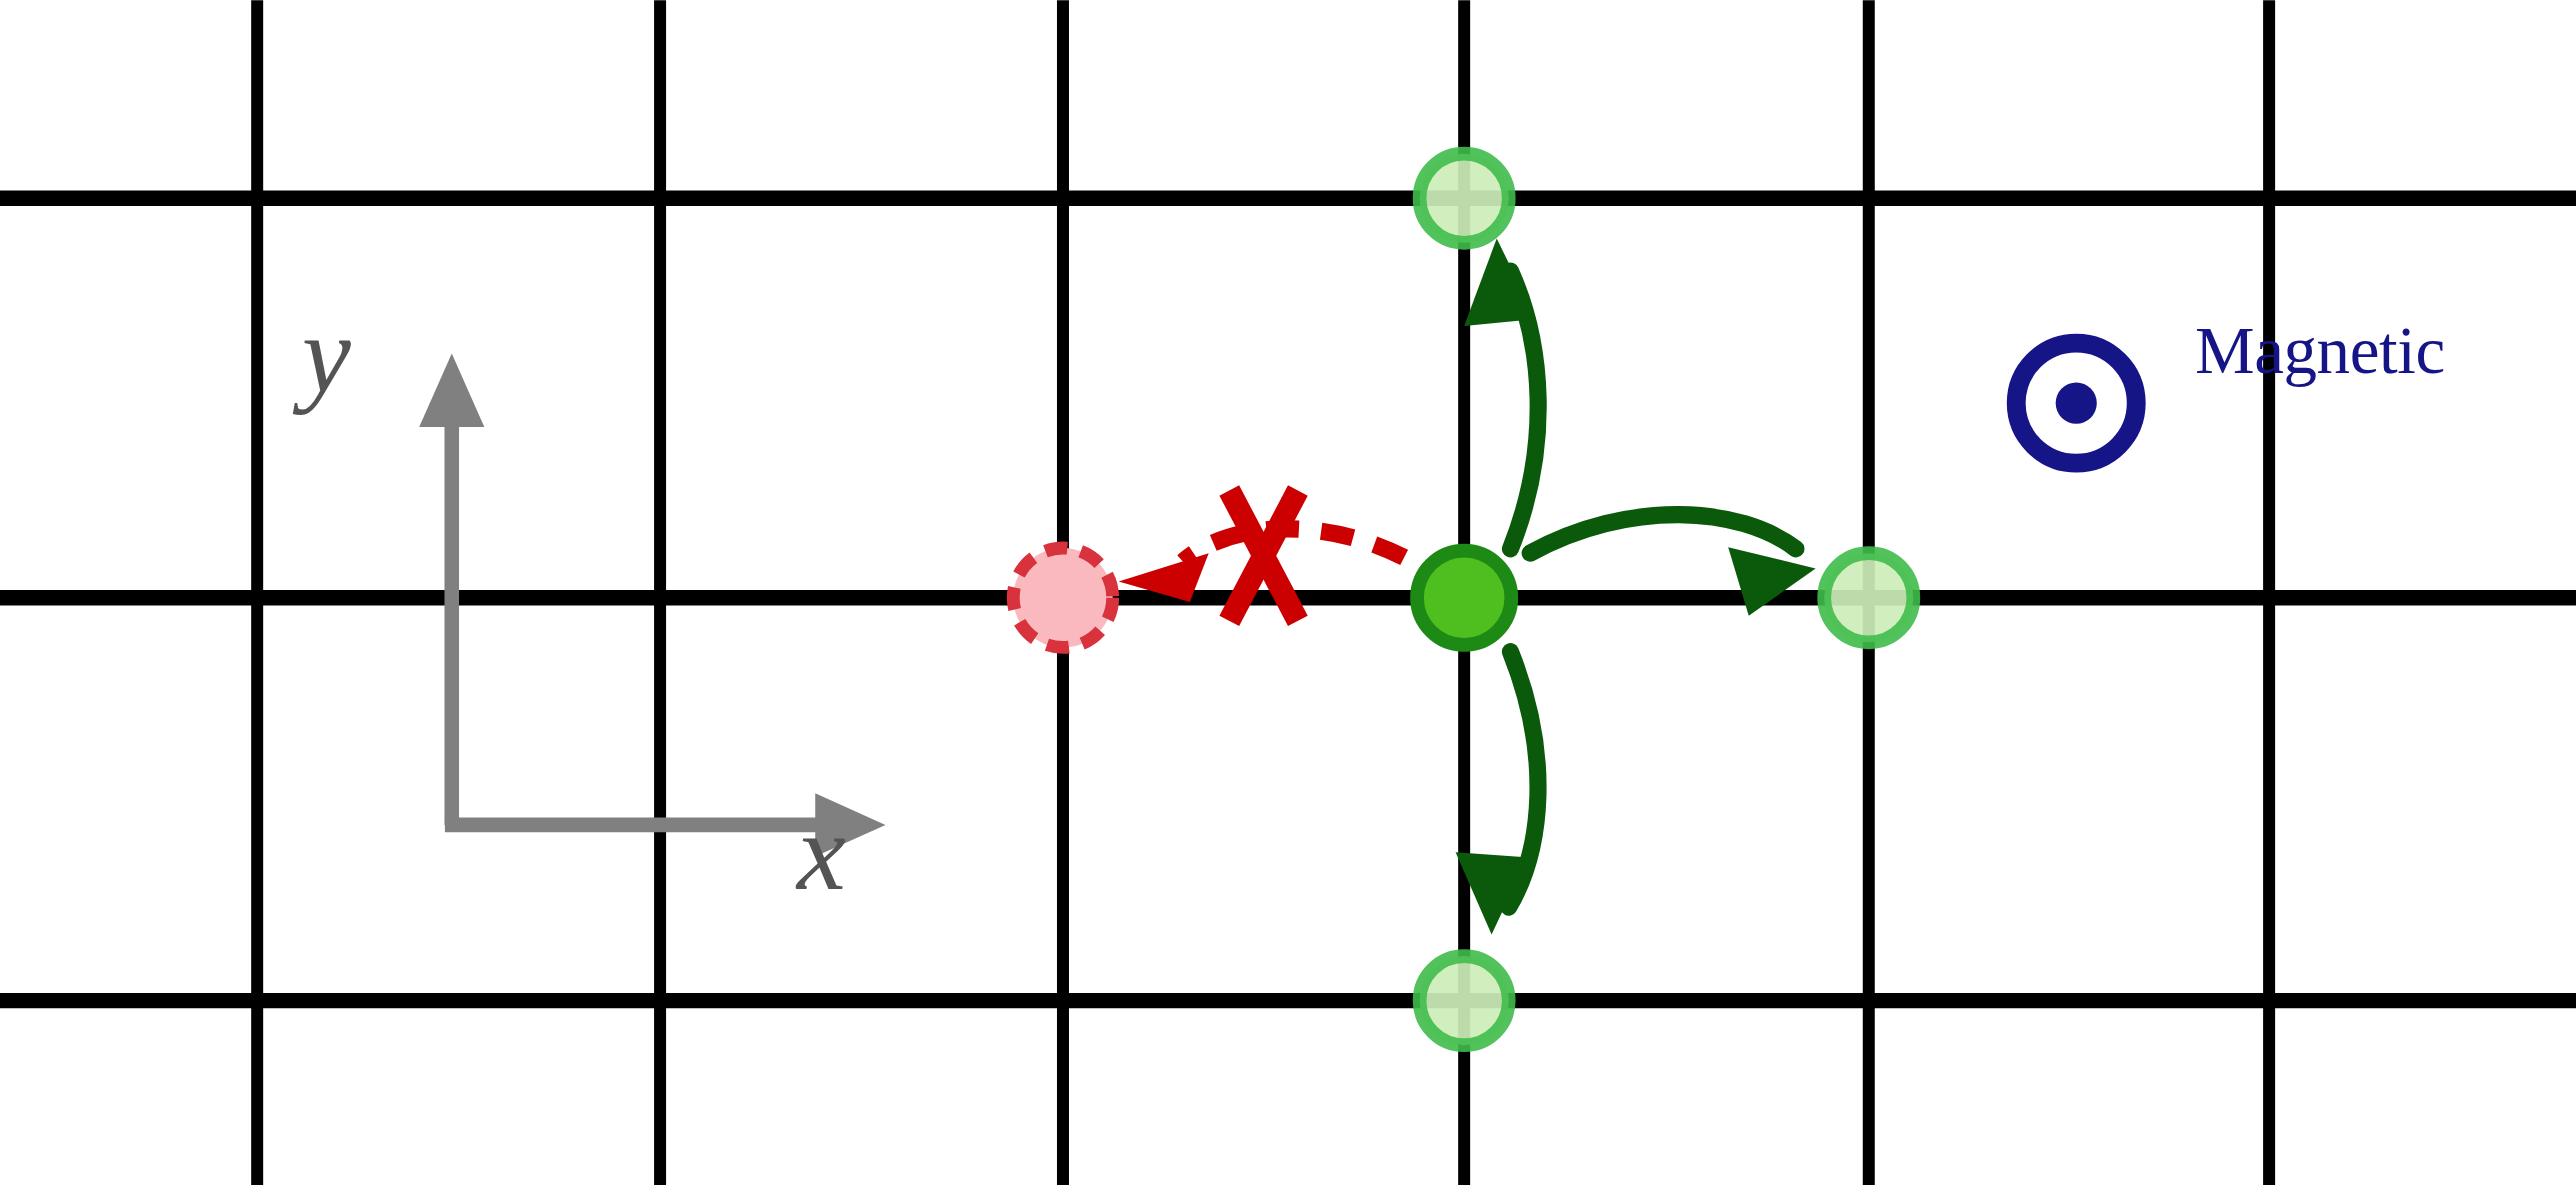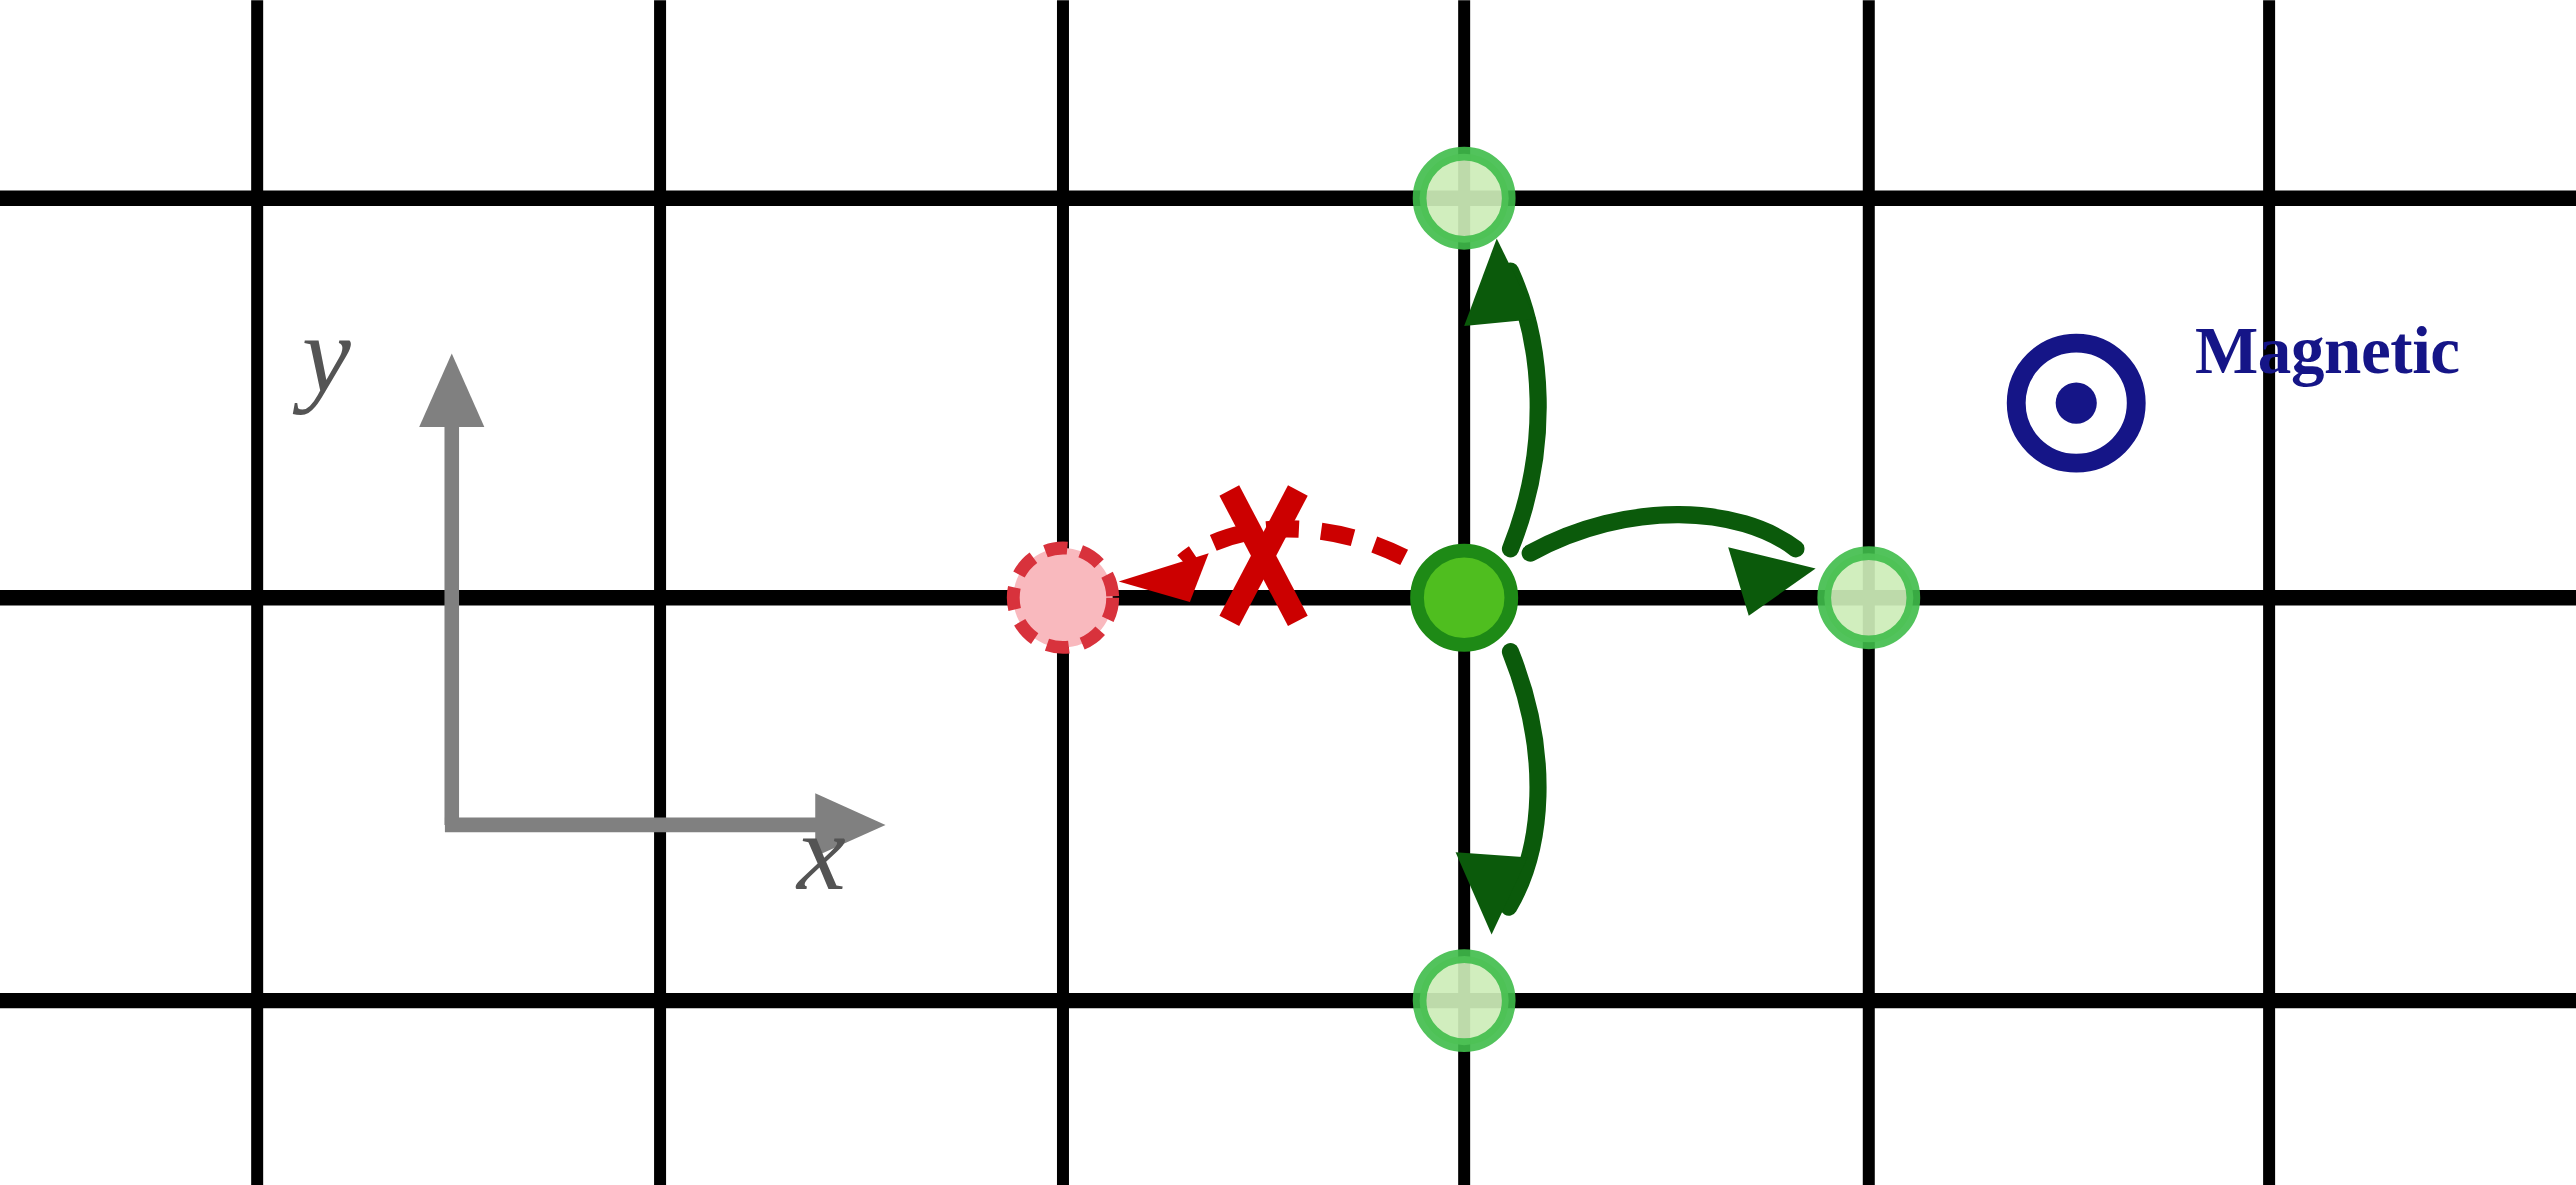--- a/index.html
+++ b/index.html
@@ -24,21 +24,21 @@
     top: 0;
     width: 2576px;
     height: 1186px;
   }
   .legend-text {
     position: absolute;
     left: 2195px;
     top: 315px;
     width: 369px;
     font-family: "Liberation Serif", serif;
-    font-weight: bold;
+    font-weight: normal;
     font-size: 67px;
     line-height: 1.06;
     color: #151587;
     letter-spacing: -0.4px;
   }
   .legend-text .l2 { display: block; }
   .axis-label {
     position: absolute;
     font-family: "Liberation Serif", serif;
     font-style: italic;

